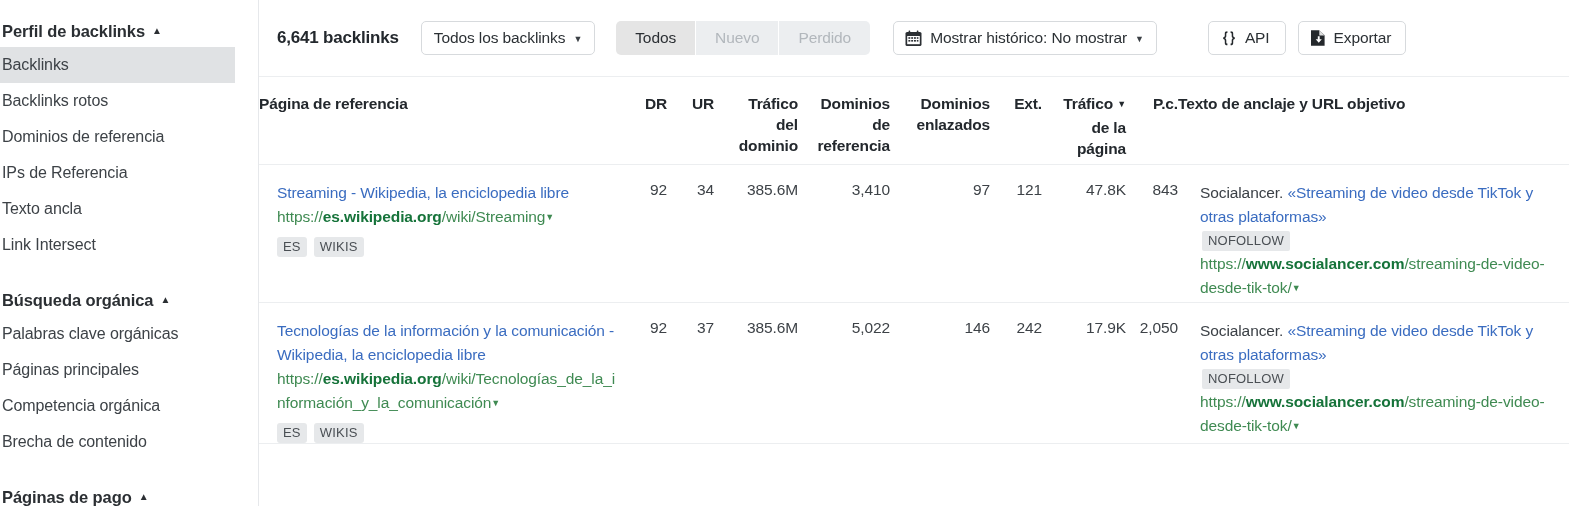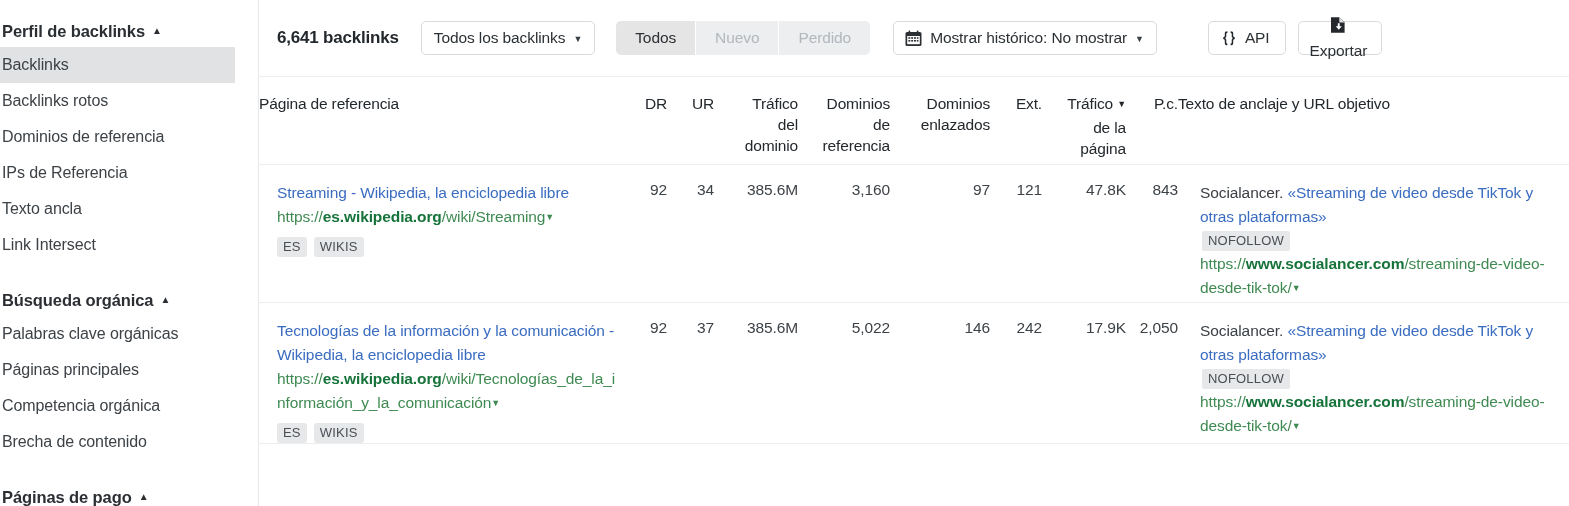--- a/index.html
+++ b/index.html
@@ -143,38 +143,38 @@
     letter-spacing: -0.1px;
   }
   .seg:last-child { border-right: none; }
   .seg.active {
     background: #e5e5e5;
     color: #2b2f33;
   }
 
   #history-btn { margin-right: 51px; padding: 0 12px 0 11px; }
   #api-btn { margin-right: 12px; padding: 0 15px 0 12px; font-weight: 400; }
-  #export-btn { padding: 0 14px 0 11px; flex-direction: column; }
+  #export-btn { padding: 0 14px 0 11px; }
 
   .icon-cal, .icon-api, .icon-export {
     display: inline-flex;
     align-items: center;
     justify-content: center;
     flex: 0 0 auto;
   }
 
   
   #table {
     width: 100%;
     border-collapse: collapse;
     table-layout: fixed;
   }
   #table th {
     font-size: 15.5px;
-    font-weight: 400;
+    font-weight: 700;
     color: #23282d;
     vertical-align: top;
     padding: 16px 0 0 0;
     letter-spacing: -0.15px;
     line-height: 21px;
     cursor: pointer;
   }
   #table thead tr { border-bottom: 1px solid #eceef0; height: 87px; }
 
   th.th-page   { width: 364px; text-align: left;  padding-left: 18px; }
@@ -404,21 +404,21 @@
               <div class="page-title">Streaming - Wikipedia, la enciclopedia libre</div>
               <div class="page-url"><span>https://</span><b>es.wikipedia.org</b><span>/wiki/Streaming</span><span class="url-caret"> ▼</span></div>
               <div class="tags">
                 <span class="tag">ES</span>
                 <span class="tag">WIKIS</span>
               </div>
             </td>
             <td class="num">92</td>
             <td class="num">34</td>
             <td class="num">385.6M</td>
-            <td class="num-blue">3,160</td>
+            <td class="num-blue">3,410</td>
             <td class="num-blue">97</td>
             <td class="num-blue">121</td>
             <td class="num">47.8K</td>
             <td class="num-blue">843</td>
             <td class="c-anchor">
               <div class="anchor-wrap">
                 <div><span class="anchor-src">Socialancer. </span><span class="anchor-text">«Streaming de video desde TikTok y otras plataformas»</span></div>
                 <div><span class="nofollow">NOFOLLOW</span></div>
                 <div class="target-url"><span>https://</span><b>www.socialancer.com</b><span>/streaming-de-video-desde-tik-tok/</span><span class="url-caret"> ▼</span></div>
               </div>

